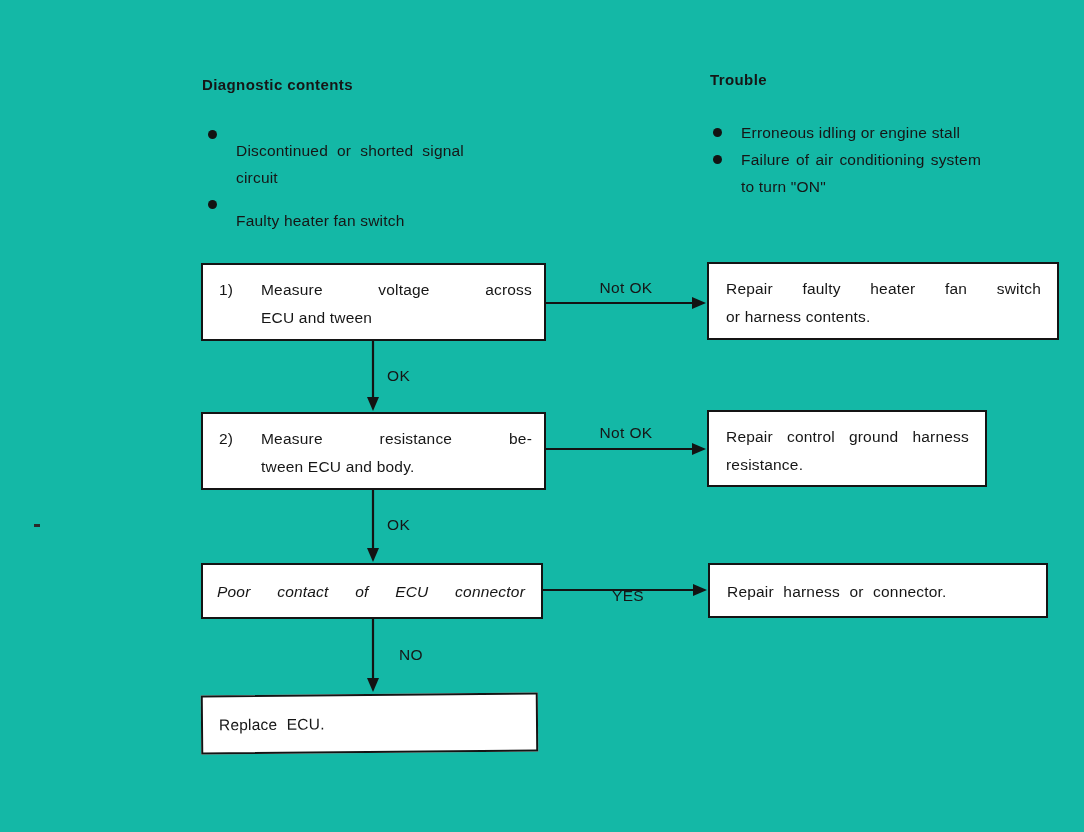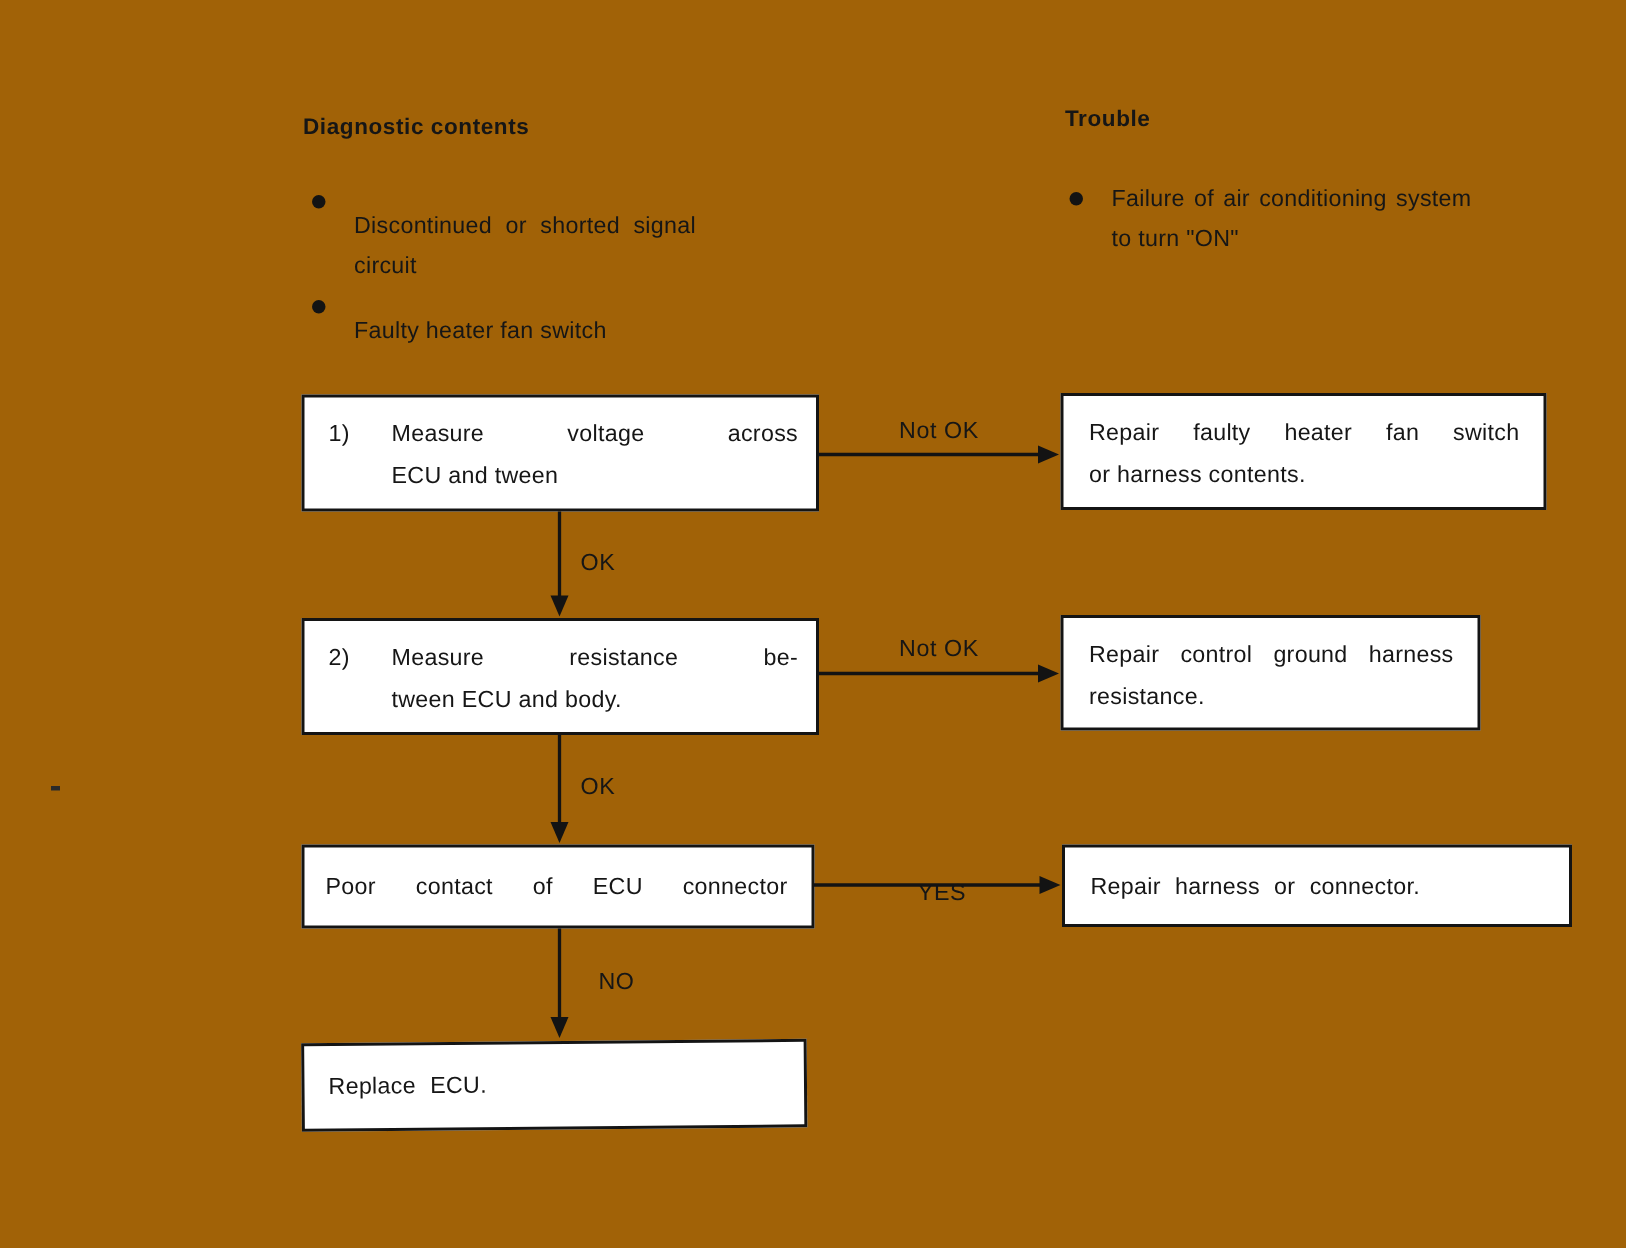--- a/index.html
+++ b/index.html
@@ -1,38 +1,38 @@
 <!DOCTYPE html>
 <html><head>
 <meta charset="utf-8">
 <style>
   html, body { margin:0; padding:0; background:#ffffff; }
   .page {
-    position:relative; width:1084px; height:832px; background:#a16207;
+    position:relative; width:1084px; height:832px; background:#14b8a6;
     font-family:"Liberation Sans", sans-serif; color:#161616; overflow:hidden;
   }
   .col-title { position:absolute; font-weight:bold; font-size:15px; letter-spacing:0.4px; }
   .title-diag { left:202px; top:76px; }
   .title-trouble { left:710px; top:71px; }
 
   .list { position:absolute; }
   .diag-list { left:208px; top:121px; }
   .trouble-list { left:713px; top:119px; }
   .bullet-item { display:flex; align-items:flex-start; }
   .dot { width:9px; height:9px; border-radius:50%; background:#131313; margin-top:9px; flex:none; }
   .item-text { margin-left:19px; font-size:15.5px; line-height:27px; text-align:justify; letter-spacing:0.2px; }
   .diag-list .item-text { width:228px;margin-top:16px; }
   .trouble-list .item-text { width:240px; }
 
   .fbox { position:absolute; border:2px solid #141414; box-sizing:border-box; display:flex; background:#fff; }
   .box1  { left:201px; top:263px; width:345px; height:78px; padding:11px 12px 0 16px; }
   .box2  { left:201px; top:412px; width:345px; height:78px; padding:11px 12px 0 16px; }
-  .box3  { left:201px; top:563px; width:342px; height:56px; padding:13px 16px 0 14px; }
+  .box3  { left:201px; top:563px; width:342px; height:56px; padding:13px 16px 0 14px;font-style:italic; }
   .box4  { left:201px; top:694px; width:337px; height:59px; padding:14px 12px 0 16px; transform:rotate(-0.5deg); }
-  .rbox1 { left:707px; top:262px; width:324px; height:78px; padding:11px 16px 0 17px; }
+  .rbox1 { left:707px; top:262px; width:352px; height:78px; padding:11px 16px 0 17px; }
   .rbox2 { left:707px; top:410px; width:280px; height:77px; padding:11px 16px 0 17px; }
   .rbox3 { left:708px; top:563px; width:340px; height:55px; padding:13px 16px 0 17px; }
 
   .num  { width:42px; flex:none; font-size:15.5px; line-height:28px; letter-spacing:0.2px; }
   .btxt { flex:1; min-width:0; }
   .bline { display:block; font-size:15.5px; line-height:28px; letter-spacing:0.2px; }
   .just  { text-align:justify; text-align-last:justify; }
   .wsp   { word-spacing:5px; }
 
   .flabel { position:absolute; font-size:15.5px; letter-spacing:0.4px; text-align:center; }
@@ -62,20 +62,24 @@
       <span class="dot"></span>
       <span class="item-text">Discontinued or shorted signal circuit</span>
     </div>
     <div class="bullet-item">
       <span class="dot"></span>
       <span class="item-text">Faulty heater fan switch</span>
     </div>
   </div>
 
   <div class="list trouble-list">
+    <div class="bullet-item">
+      <span class="dot"></span>
+      <span class="item-text">Erroneous idling or engine stall</span>
+    </div>
     <div class="bullet-item">
       <span class="dot"></span>
       <span class="item-text">Failure of air conditioning system to turn "ON"</span>
     </div>
   </div>
 
   <div class="fbox box1">
     <span class="num">1)</span>
     <span class="btxt">
       <span class="bline just">Measure voltage across</span>

